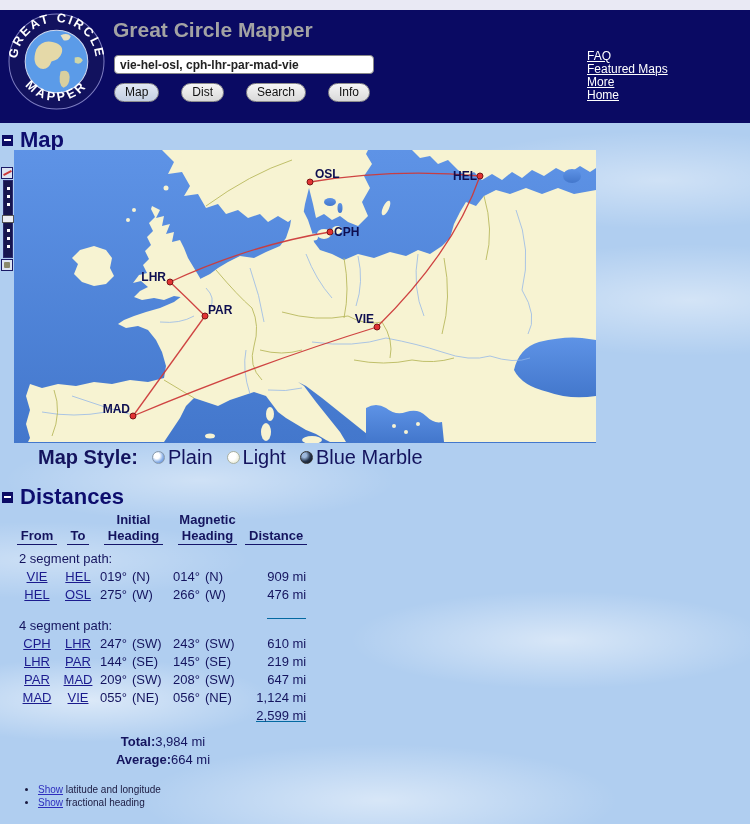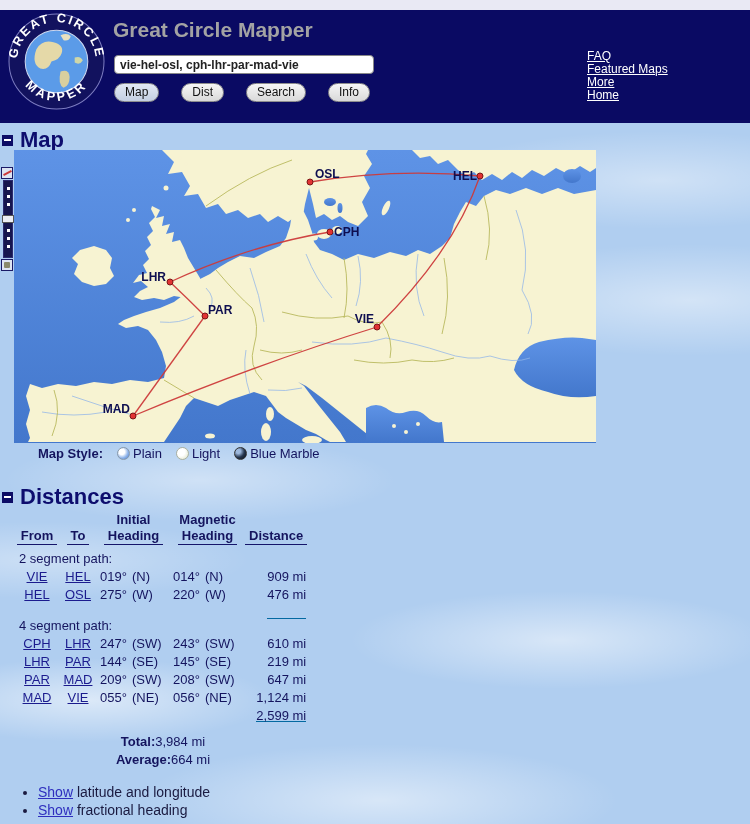--- a/index.html
+++ b/index.html
@@ -42,21 +42,21 @@
   .river{fill:none;stroke:#92b5e8;stroke-width:.9;opacity:.85;}
   
   .zoomctl{position:absolute;left:1px;top:167px;width:13px;}
   .zbtn{width:12px;height:12px;background:#dde4f2;border:1px solid #1a1a66;box-sizing:border-box;position:relative;cursor:pointer;}
   .zbtn-top::after{content:"";position:absolute;left:1px;top:4px;width:9px;height:2px;background:#cc3a3a;transform:rotate(-28deg);}
   .zbtn-bot::after{content:"";position:absolute;left:2px;top:2px;width:6px;height:6px;background:#8a8a6a;border-radius:1px;}
   .ztrack{margin:1px 0 1px 2px;width:8px;height:76px;background:#16164e;border:1px solid #2a2a70;position:relative;cursor:pointer;}
   .ztrack i{position:absolute;left:2.5px;width:3px;height:3px;background:#fff;}
   .zhandle{position:absolute;left:-2px;top:34px;width:10px;height:6px;background:#eceef4;border:1px solid #555;cursor:grab;}
   
-  .stylebar{position:absolute;left:38px;top:446px;display:flex;align-items:flex-end;font-size:13px;color:#14145e;}
+  .stylebar{position:absolute;left:38px;top:446px;display:flex;align-items:flex-end;font-size:20px;color:#14145e;}
   .stylebar .lbl{font-weight:bold;margin-right:14px;}
   .styleopt{display:flex;align-items:center;margin-right:14px;cursor:pointer;}
   .globe{width:11px;height:11px;border-radius:50%;margin-right:3px;display:inline-block;}
   .globe.plain{background:radial-gradient(circle at 35% 35%, #ffffff 0 28%, #8fb4ea 60%, #4878c8);border:1px solid #8899aa;}
   .globe.light{background:radial-gradient(circle at 35% 35%, #ffffff 0 40%, #eef0e0 70%, #ccd2bc);border:1px solid #aab0a0;}
   .globe.marble{background:radial-gradient(circle at 30% 30%, #9db8dc 0 20%, #27374f 55%, #05080f);border:1px solid #333;}
   
   .dtable{position:absolute;left:15px;top:509px;border-collapse:collapse;table-layout:fixed;
     font-size:13px;color:#14145e;}
   .dtable td{padding:0;height:18px;vertical-align:bottom;white-space:nowrap;}
@@ -66,21 +66,21 @@
   .c-deg{text-align:left;padding-left:3px !important;}
   .c-card{text-align:left;padding-left:2px !important;}
   .c-dist{text-align:right;padding-right:1px !important;}
   .grouplabel{text-align:left;padding:3px 0 0 4px !important;}
   .alink{color:#1b1b8e;text-decoration:underline;}
   .sumline{border-bottom:1px solid #0369a1;padding-bottom:16px;}
   .spacer td{height:10px;}
   .totals{position:absolute;left:15px;top:731px;width:292px;font-size:13px;color:#14145e;}
   .totals .trow{display:flex;justify-content:center;height:18px;align-items:flex-end;}
   .totals .tlabel{font-weight:bold;padding-left:4px;}
-  .bullets{position:absolute;left:22px;top:782px;margin:0;padding-left:16px;font-size:14px;color:#1a1a40;}
+  .bullets{position:absolute;left:22px;top:782px;margin:0;padding-left:16px;font-size:10px;color:#1a1a40;}
   .bullets li{margin:2px 0;}
   .bullets a{color:#2e2ebe;text-decoration:underline;}
 </style>
 </head>
 <body>
 
 <div class="topstrip"></div>
 
 <div class="header">
   <svg class="logo" viewBox="0 0 96 96">
@@ -287,21 +287,21 @@
         <td class="c-card">(N)</td>
         <td class="c-deg">014°</td>
         <td class="c-card">(N)</td>
         <td class="c-dist"><span>909 mi</span></td>
       </tr>
       <tr>
         <td class="c-from"><a href="#" class="alink">HEL</a></td>
         <td class="c-to"><a href="#" class="alink">OSL</a></td>
         <td class="c-deg">275°</td>
         <td class="c-card">(W)</td>
-        <td class="c-deg">220°</td>
+        <td class="c-deg">266°</td>
         <td class="c-card">(W)</td>
         <td class="c-dist"><span class="sumline">476 mi</span></td>
       </tr>
       <tr class="spacer">
         <td colspan="7"></td>
       </tr>
       <tr>
         <td class="grouplabel" colspan="7">4 segment path:</td>
       </tr>
       <tr>

